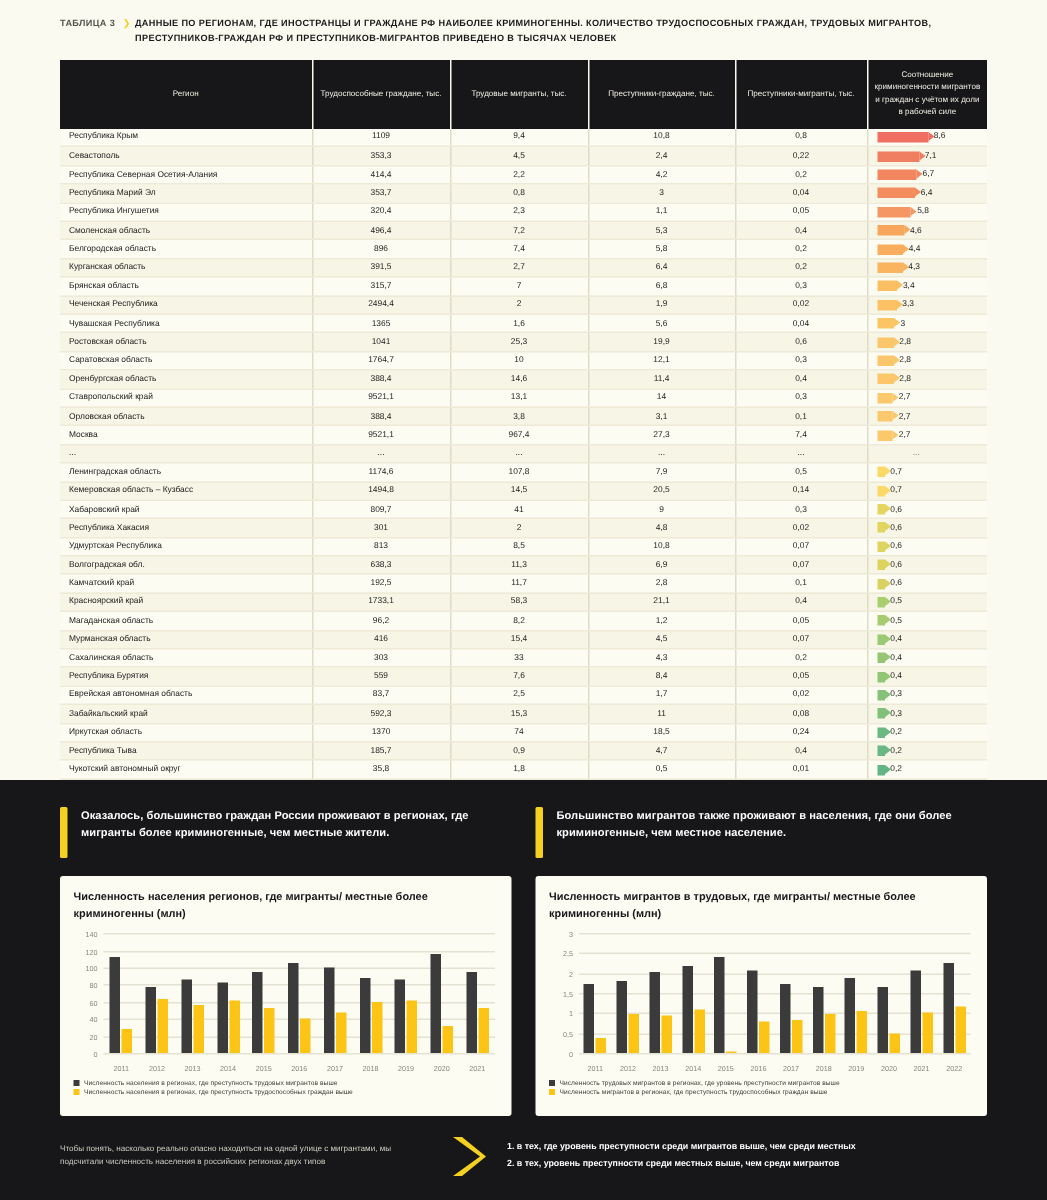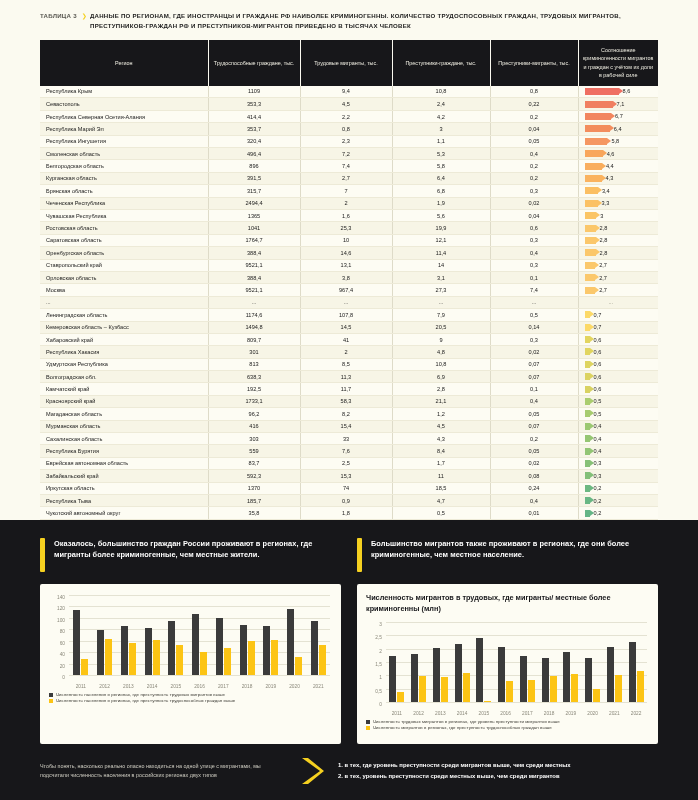--- a/index.html
+++ b/index.html
@@ -760,20 +760,21 @@
 
   <div class="bottom-section">
     <div class="panels">
 
       <div class="panel">
         <div class="lead">
           <div class="lead-bar"></div>
           <div class="lead-text">Оказалось, большинство граждан России проживают в регионах, где мигранты более криминогенные, чем местные жители.</div>
         </div>
         <div class="card">
+          <div class="card-title">Численность населения регионов, где мигранты/ местные более криминогенны (млн)</div>
           <div class="chart" id="chart-0">
             <div class="ylabels">
                 <div class="ylabel" style="top: calc(100% + 2px);">0</div>
                 <div class="ylabel" style="top: calc(85.7143% + 2px);">20</div>
                 <div class="ylabel" style="top: calc(71.4286% + 2px);">40</div>
                 <div class="ylabel" style="top: calc(57.1429% + 2px);">60</div>
                 <div class="ylabel" style="top: calc(42.8571% + 2px);">80</div>
                 <div class="ylabel" style="top: calc(28.5714% + 2px);">100</div>
                 <div class="ylabel" style="top: calc(14.2857% + 2px);">120</div>
                 <div class="ylabel" style="top: calc(0% + 2px);">140</div>
@@ -859,21 +860,21 @@
               <span class="legend-swatch yellow"></span>
               <span class="legend-label">Численность населения в регионах, где преступность трудоспособных граждан выше</span>
             </div>
           </div>
         </div>
       </div>
 
       <div class="panel">
         <div class="lead">
           <div class="lead-bar"></div>
-          <div class="lead-text">Большинство мигрантов также проживают в регионах, где они более криминогенные, чем местное население.</div>
+          <div class="lead-text">Большинство мигрантов также проживают в населения, где они более криминогенные, чем местное население.</div>
         </div>
         <div class="card">
           <div class="card-title">Численность мигрантов в трудовых, где мигранты/ местные более криминогенны (млн)</div>
           <div class="chart" id="chart-1">
             <div class="ylabels">
                 <div class="ylabel" style="top: calc(100% + 2px);">0</div>
                 <div class="ylabel" style="top: calc(83.3333% + 2px);">0,5</div>
                 <div class="ylabel" style="top: calc(66.6667% + 2px);">1</div>
                 <div class="ylabel" style="top: calc(50% + 2px);">1,5</div>
                 <div class="ylabel" style="top: calc(33.3333% + 2px);">2</div>

